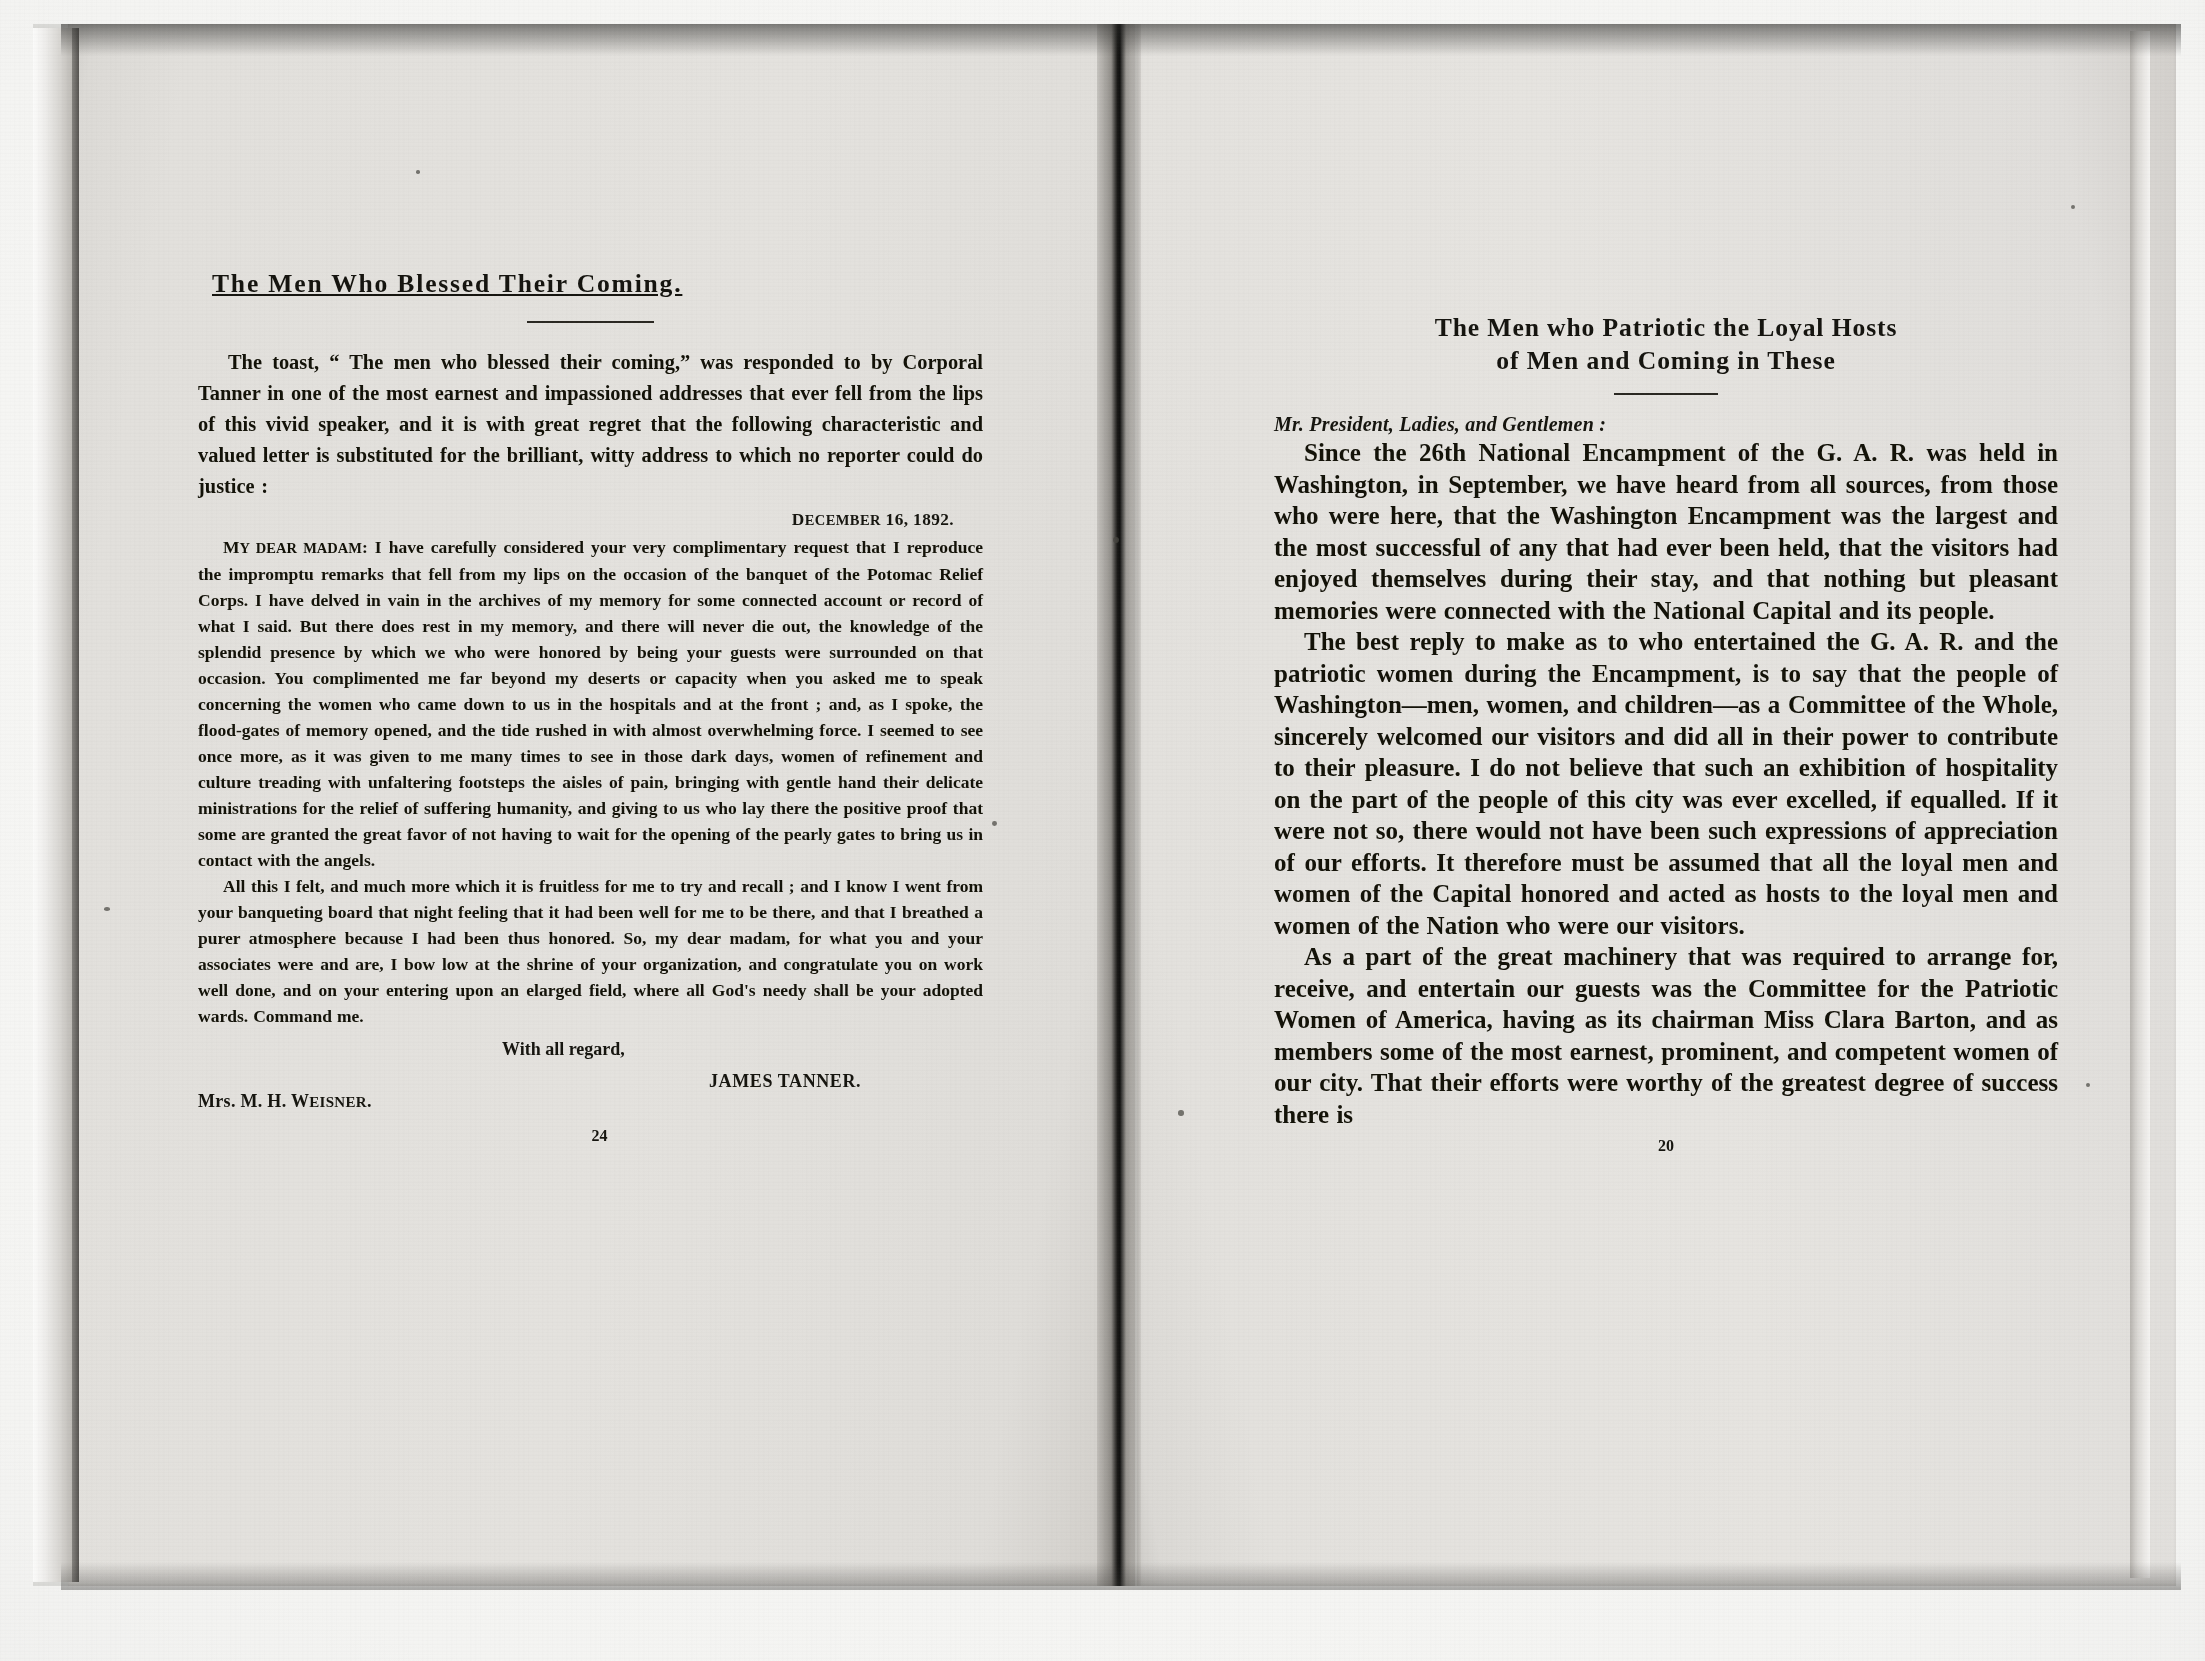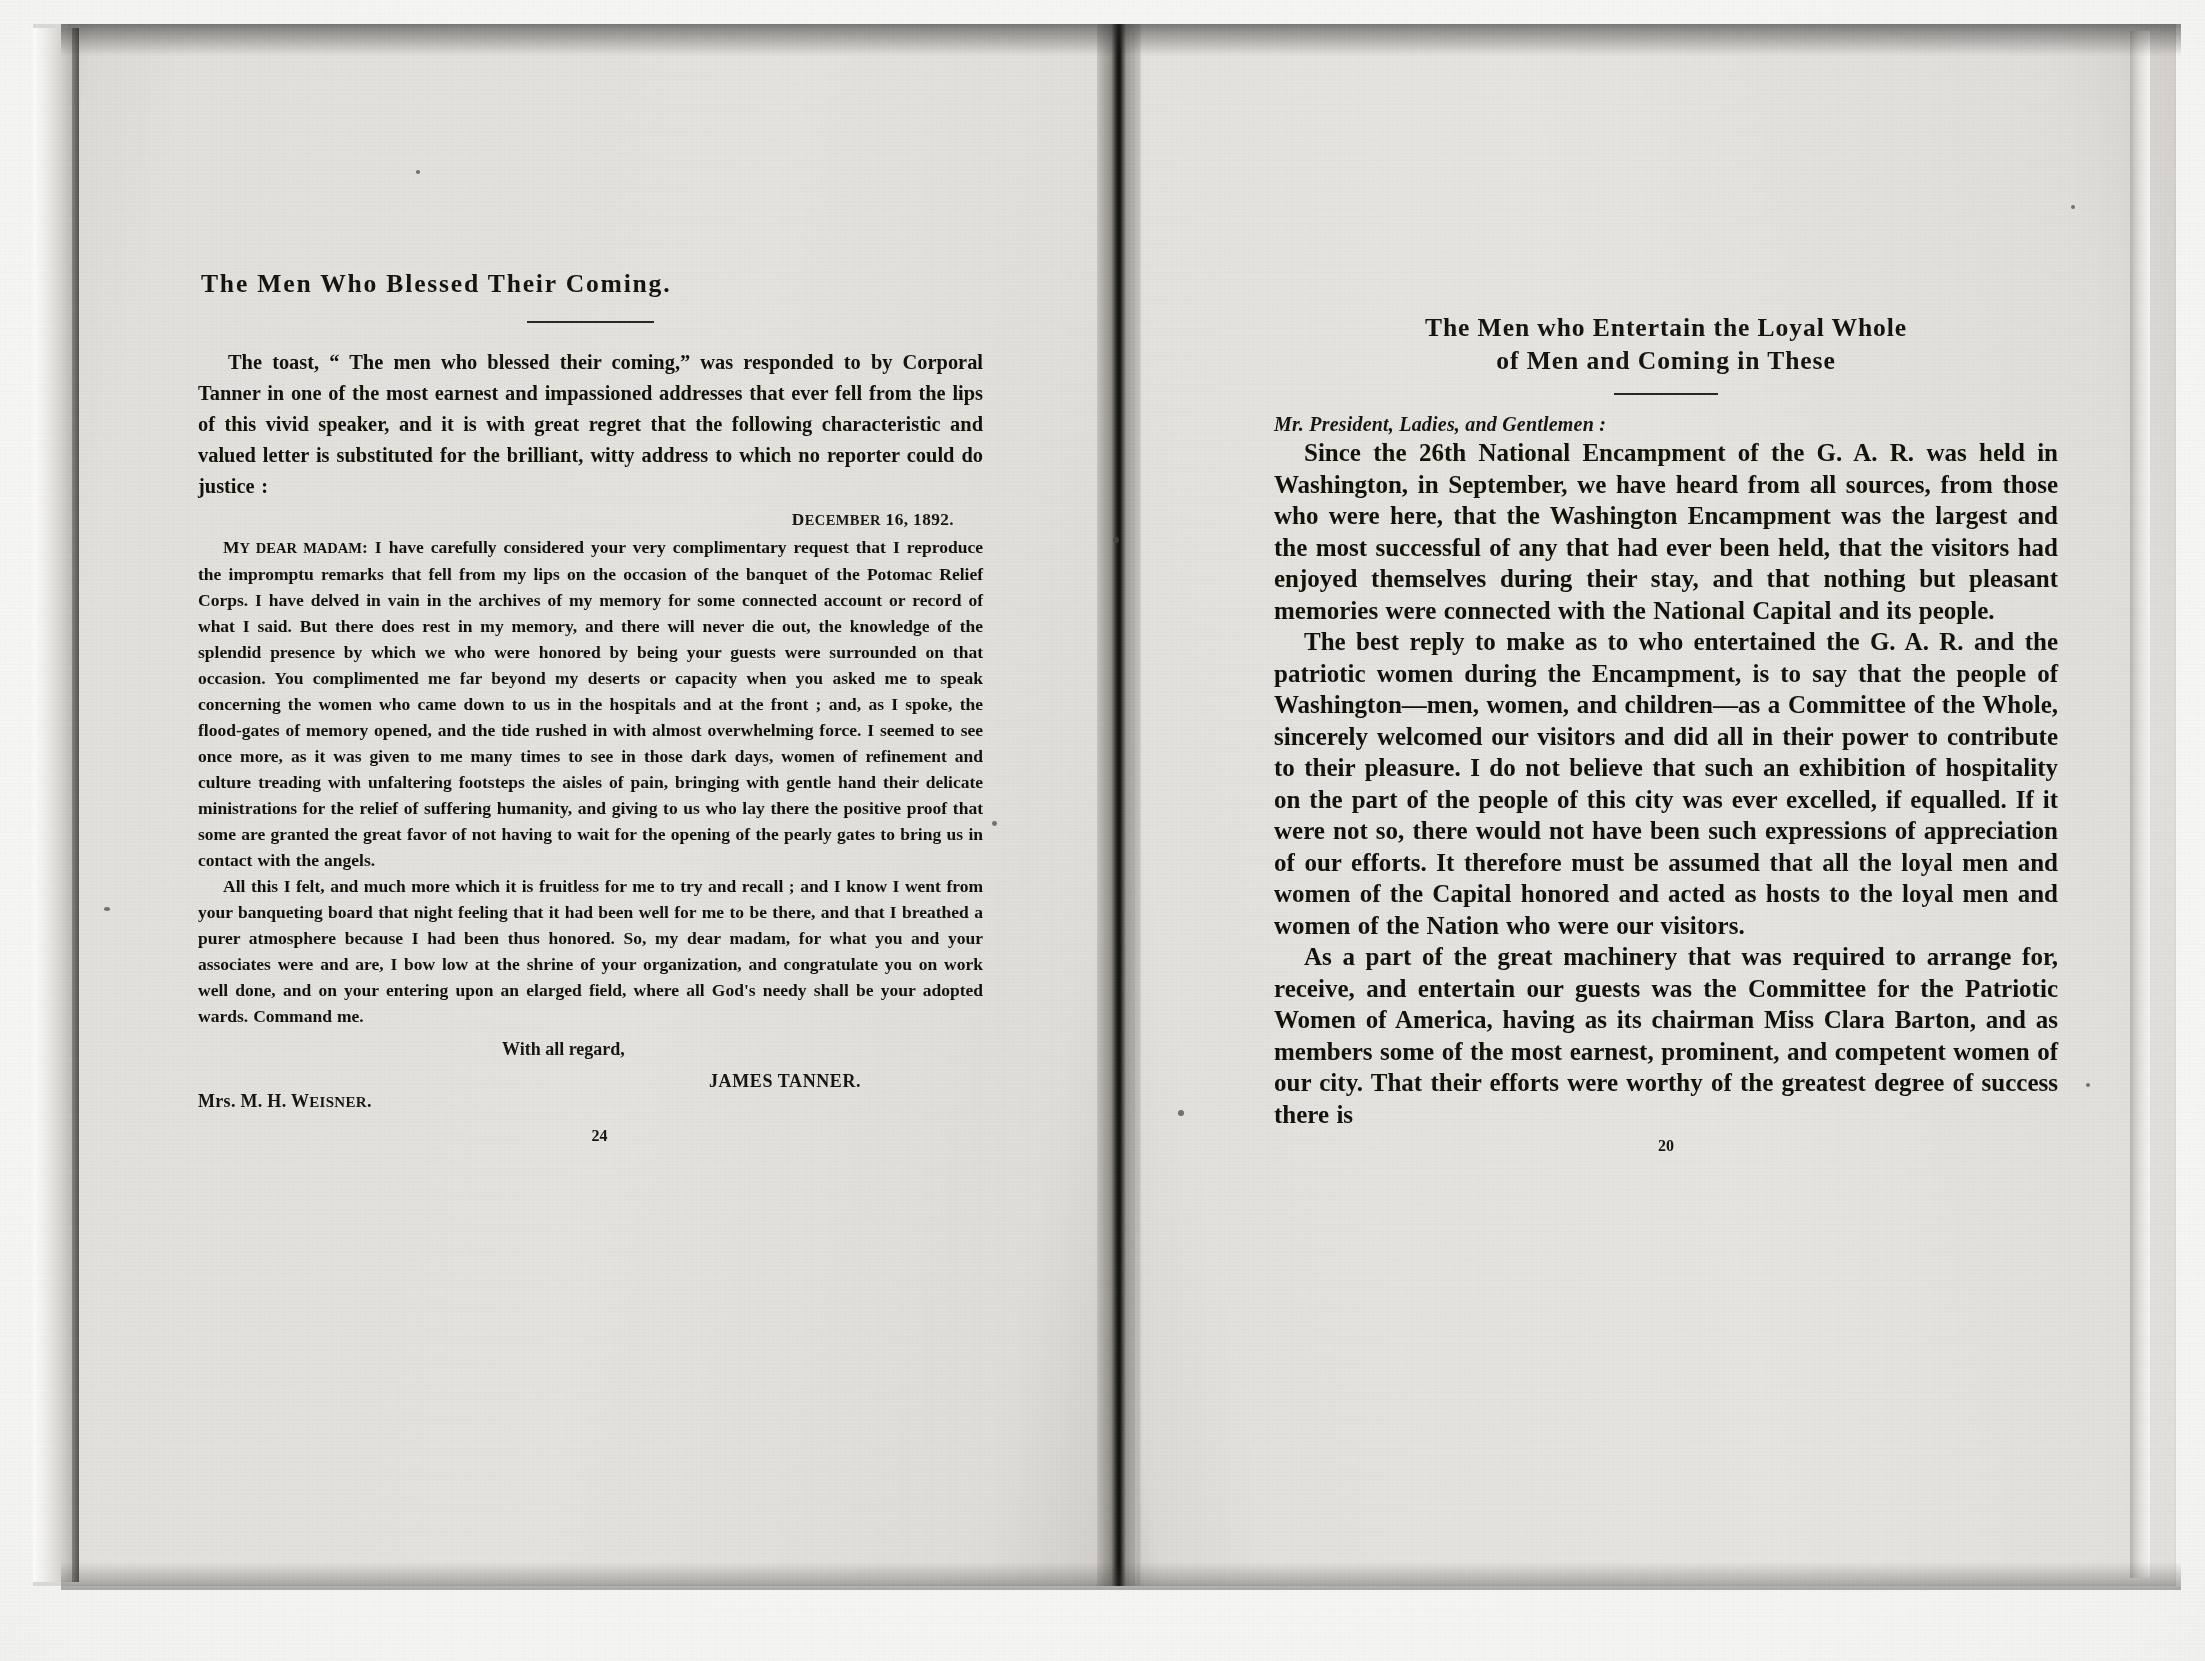--- a/index.html
+++ b/index.html
@@ -167,21 +167,22 @@
     text-align: center;
     letter-spacing: 1.4px;
     line-height: 1.30;
     color: #15140f;
   }
 
   .tb-left .page-heading {
     font-size: 25.6px;
     letter-spacing: 1.8px;
     text-align: left;
-    margin: 0 0 0 3px;
+    margin: 0 0 0 14px;
+    text-decoration: underline;
   }
 
   .tb-right .page-heading {
     font-size: 25.6px;
     letter-spacing: 0.9px;
     margin: 0;
   }
 
   .rule {
     width: 127px;
@@ -341,21 +342,21 @@
       <span class="signature">JAMES TANNER.</span>
       <span class="addressee"><span>Mrs. M. H. W</span><span class="sc">EISNER</span><span>.</span></span>
     </div>
 
     <div class="folio">24</div>
   </div>
 
   <div class="textblock tb-right">
 
     <div class="page-heading">
-      <div>The Men who Entertain the Loyal Whole</div>
+      <div>The Men who Patriotic the Loyal Hosts</div>
       <div>of Men and Coming in These</div>
     </div>
 
 
     <div class="rule rule-short"></div>
 
     <div class="salutation-italic">Mr. President, Ladies, and Gentlemen :</div>
 
     <p class="body">Since the 26th National Encampment of the G. A. R. was held in Washington, in September, we have heard from all sources, from those who were here, that the Washington Encampment was the largest and the most successful of any that had ever been held, that the visitors had enjoyed themselves during their stay, and that nothing but pleasant memories were connected with the National Capital and its people.</p>
 

